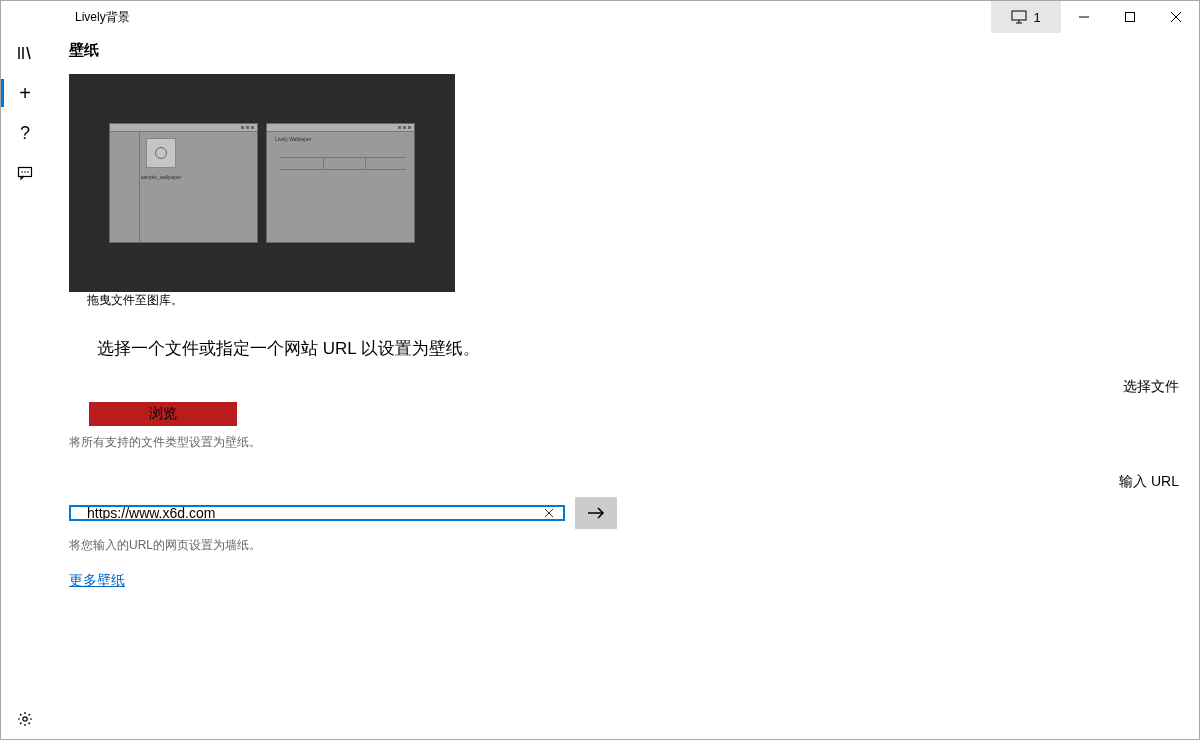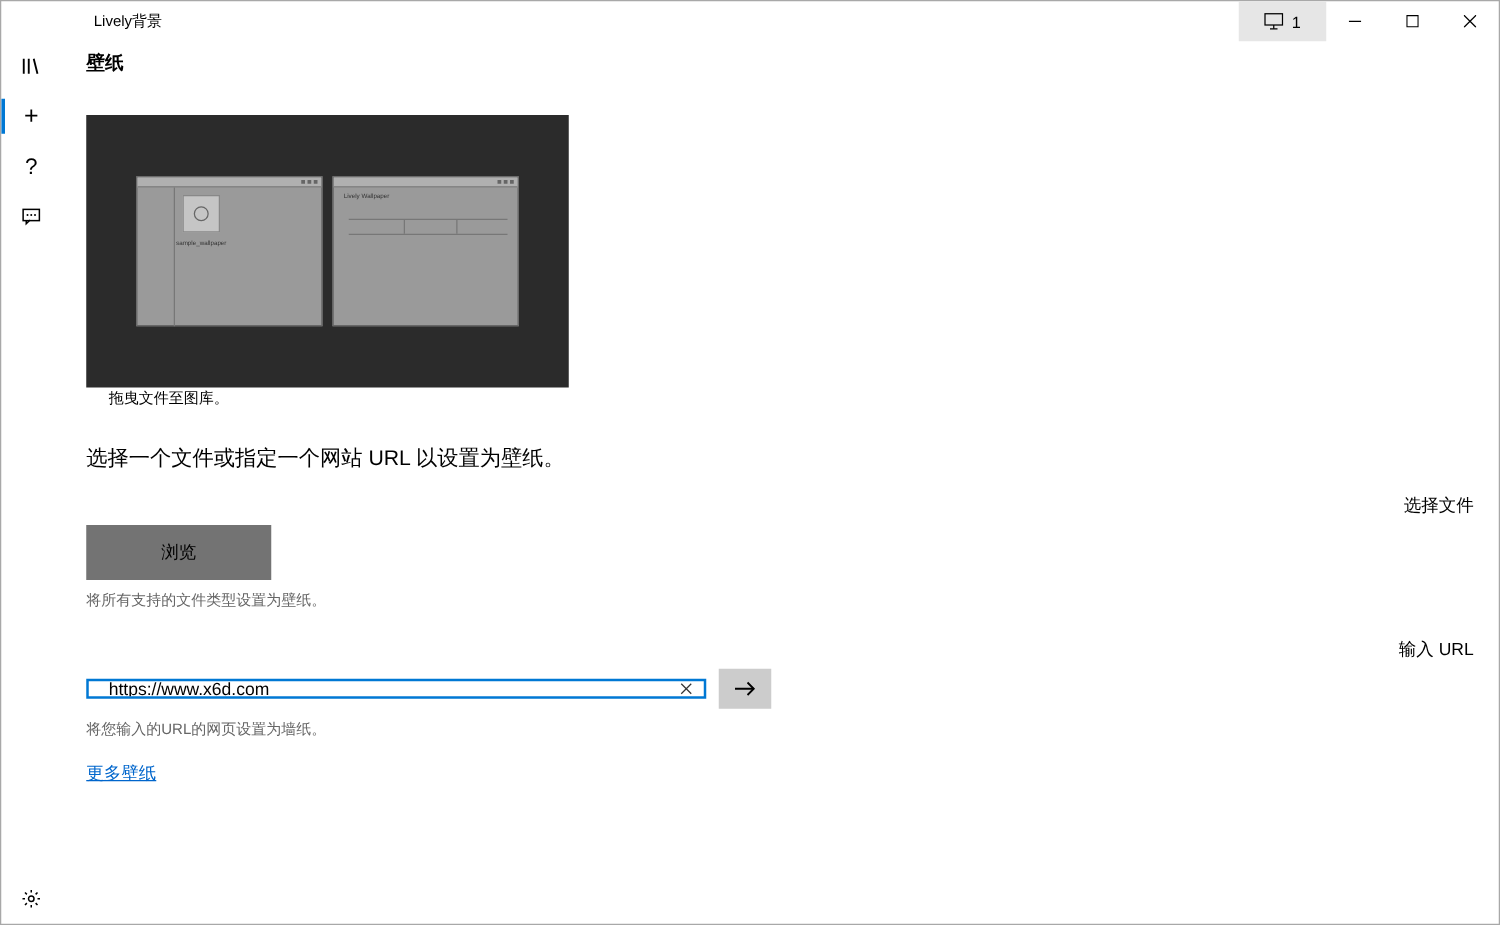--- a/index.html
+++ b/index.html
@@ -16,36 +16,36 @@
     .body-flex { display: flex; height: calc(100% - 32px); }
     .sidebar { width: 48px; display: flex; flex-direction: column; align-items: center; padding-top: 0; }
     .sidebar-item { width: 48px; height: 40px; display: flex; align-items: center; justify-content: center; position: relative; cursor: pointer; }
     .sidebar-item.active::before { content: ""; position: absolute; left: 0; top: 6px; bottom: 6px; width: 3px; background: #0078d4; }
     .sidebar-item svg { width: 16px; height: 16px; }
     .sidebar-item .plus { font-size: 20px; font-weight: 300; line-height: 1; }
     .sidebar-item .qmark { font-size: 18px; line-height: 1; }
     .sidebar-spacer { flex: 1; }
     
     .content { flex: 1; padding: 0 20px 20px 20px; overflow: auto; }
-    .section-title { font-size: 15px; font-weight: 600; margin-top: 8px; margin-bottom: 32px; }
+    .section-title { font-size: 15px; font-weight: 600; margin-top: 8px; margin-bottom: 14px; }
     
     .preview-box { width: 386px; height: 218px; background: #2b2b2b; display: flex; align-items: center; justify-content: center; gap: 8px; padding: 0 40px; }
     .mini-window { background: #9a9a9a; border: 1px solid #666; width: 150px; height: 120px; position: relative; }
     .mini-titlebar { height: 8px; background: #b0b0b0; border-bottom: 1px solid #777; display:flex; justify-content:flex-end; align-items:center; gap:2px; padding-right:3px;}
     .mini-dot { width:3px; height:3px; background:#666; }
     .mini-thumb { width: 30px; height: 30px; background: #c5c5c5; margin: 6px; border:1px solid #888; display:flex; align-items:center; justify-content:center; }
     .mini-circ { width:12px; height:12px; border:1px solid #666; border-radius:50%; }
     .mini-list-row { height: 12px; border-bottom: 1px solid #777; margin: 0 4px; }
     .mini-label { font-size:5px; color:#333; text-align:center; }
     
     .preview-caption { font-size: 12px; margin-top: 0; margin-left: 18px; }
     
-    .instruction { font-size: 17px; margin-top: 28px; margin-bottom: 18px; }
+    .instruction { font-size: 17px; margin-top: 28px; margin-bottom: 18px; margin-left: 28px; }
     .field-label { font-size: 14px; margin-bottom: 6px; text-align: right; }
-    .browse-btn { width: 148px; height: 44px; background: #737373; border: none; font-size: 14px; cursor: pointer; }
+    .browse-btn { width: 148px; height: 24px; background: #b91c1c; border: none; font-size: 14px; cursor: pointer; margin-left: 20px; }
     .helper-text { font-size: 12px; color: #666; margin-top: 8px; }
     
     .url-row { display: flex; gap: 10px; align-items: center; margin-top: 6px; }
     .url-input-wrap { position: relative; width: 496px; }
     .url-input { width: 100%; height: 16px; border: 2px solid #0078d4; padding: 0 32px 0 16px; font-size: 14px; outline: none; font-family: inherit; }
     .url-clear { position: absolute; right: 6px; top: 50%; transform: translateY(-50%); cursor: pointer; font-size: 14px; color: #333; width: 20px; height: 20px; display: flex; align-items: center; justify-content: center; }
     .go-btn { width: 42px; height: 32px; background: #cccccc; border: none; display: flex; align-items: center; justify-content: center; cursor: pointer; }
     
     .more-link { color: #0066cc; text-decoration: underline; font-size: 14px; cursor: pointer; display: inline-block; margin-top: 18px; }
     

